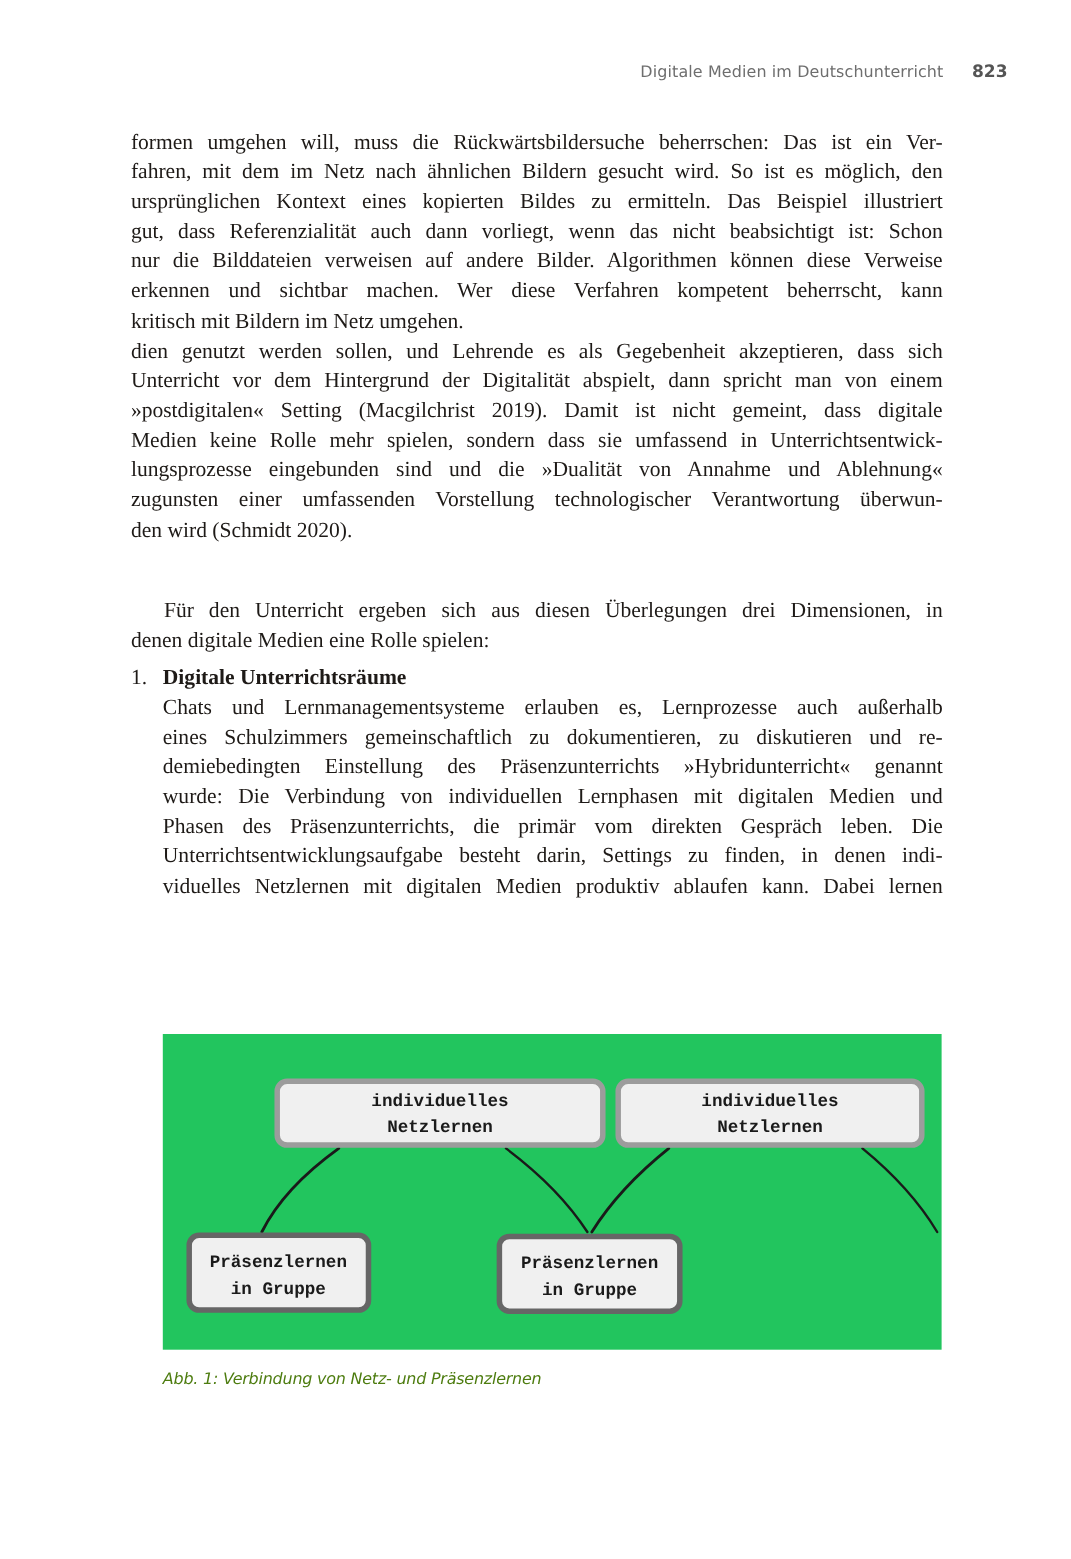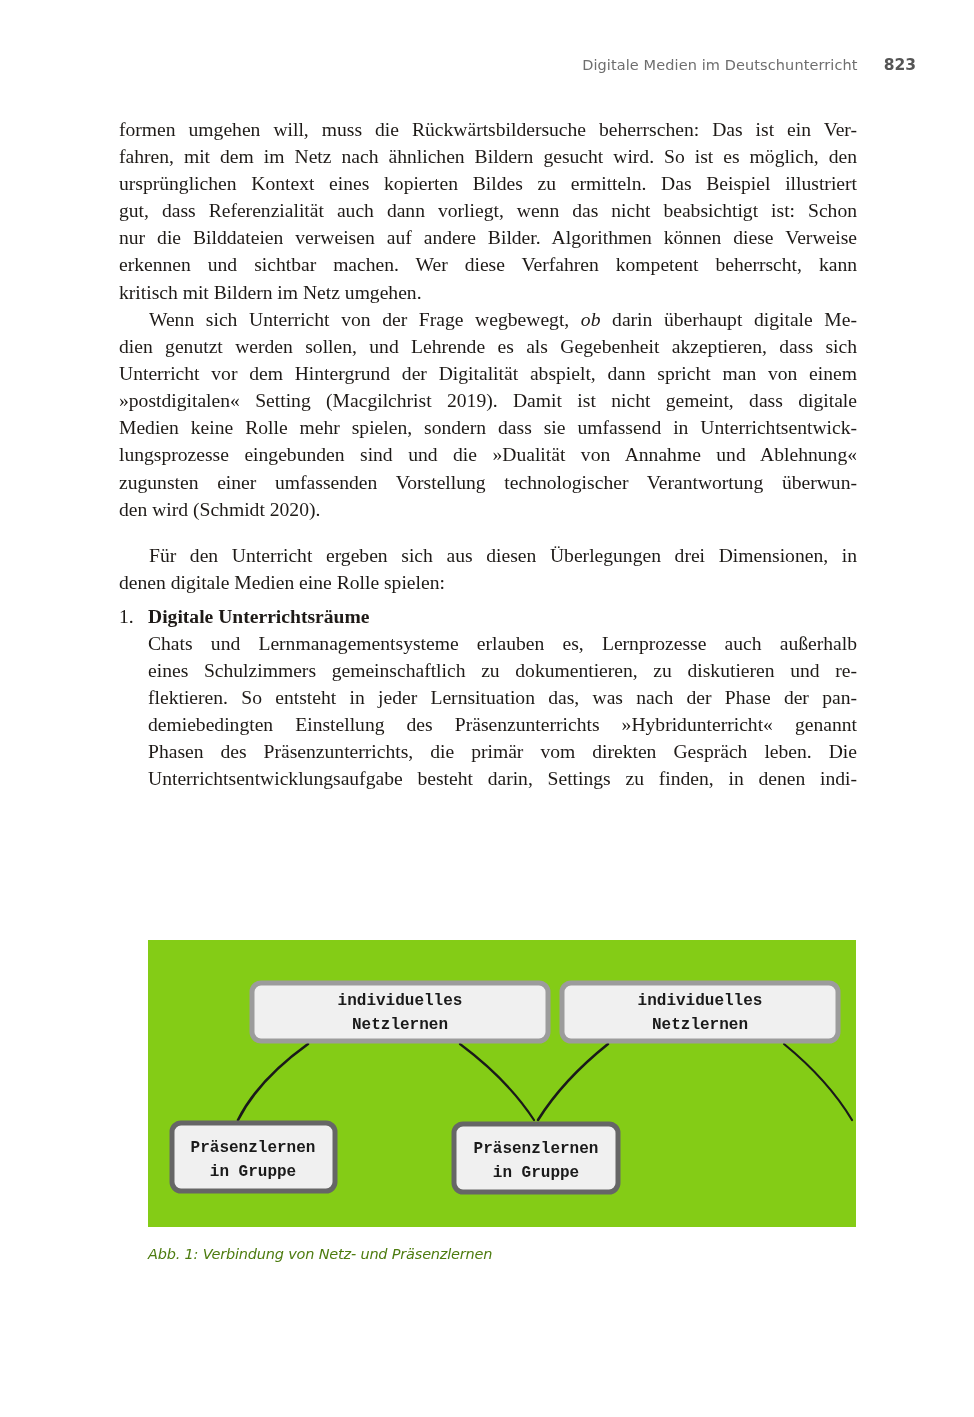--- a/index.html
+++ b/index.html
@@ -24,21 +24,21 @@
   .line.last { text-align-last: left; }
   .indent { padding-left: 30px; }
 
   .list-item { position: absolute; left: 119px; width: 738px; top: 603px;
     font-family: "Liberation Serif", "DejaVu Serif", serif;
     font-size: 19.6px; line-height: 27.1px; color: #1e1a17; }
   .list-number { position: absolute; left: 0; top: 0; }
   .list-heading { position: absolute; left: 29px; top: 0; font-weight: bold; }
   .list-body { position: absolute; left: 29px; top: 27px; width: 709px; }
 
-  .figure { position: absolute; left: 148px; top: 940px; width: 708px; height: 287px; background: #84cc16; }
+  .figure { position: absolute; left: 148px; top: 940px; width: 708px; height: 287px; background: #22c55e; }
   .figure svg { position: absolute; left: 0; top: 0; }
   .node-label {
     font-family: "Liberation Mono", "DejaVu Sans Mono", monospace;
     font-weight: bold; font-size: 16px; fill: #1a1a1a;
   }
   .caption {
     position: absolute; left: 148px; top: 1246px;
     font-family: "DejaVu Sans", sans-serif; font-style: italic;
     font-size: 14.5px; color: #4d7c0f; letter-spacing: -0.2px;
   }
@@ -61,45 +61,45 @@
     <span class="line">formen umgehen will, muss die Rückwärtsbildersuche beherrschen: Das ist ein Ver-</span>
     <span class="line">fahren, mit dem im Netz nach ähnlichen Bildern gesucht wird. So ist es möglich, den</span>
     <span class="line">ursprünglichen Kontext eines kopierten Bildes zu ermitteln. Das Beispiel illustriert</span>
     <span class="line">gut, dass Referenzialität auch dann vorliegt, wenn das nicht beabsichtigt ist: Schon</span>
     <span class="line">nur die Bilddateien verweisen auf andere Bilder. Algorithmen können diese Verweise</span>
     <span class="line">erkennen und sichtbar machen. Wer diese Verfahren kompetent beherrscht, kann</span>
     <span class="line last">kritisch mit Bildern im Netz umgehen.</span>
   </div>
 
   <div class="text" style="top:306px;">
-    <span class="line indent"><span>Wenn sich Unterricht von der Frage wegbewegt, </span><em>ob</em><span> darin überhaupt digitale Me-</span></span>
     <span class="line">dien genutzt werden sollen, und Lehrende es als Gegebenheit akzeptieren, dass sich</span>
     <span class="line">Unterricht vor dem Hintergrund der Digitalität abspielt, dann spricht man von einem</span>
     <span class="line">»postdigitalen« Setting (Macgilchrist 2019). Damit ist nicht gemeint, dass digitale</span>
     <span class="line">Medien keine Rolle mehr spielen, sondern dass sie umfassend in Unterrichtsentwick-</span>
     <span class="line">lungsprozesse eingebunden sind und die »Dualität von Annahme und Ablehnung«</span>
     <span class="line">zugunsten einer umfassenden Vorstellung technologischer Verantwortung überwun-</span>
     <span class="line last">den wird (Schmidt 2020).</span>
   </div>
 
   <div class="text" style="top:542px;">
     <span class="line indent">Für den Unterricht ergeben sich aus diesen Überlegungen drei Dimensionen, in</span>
     <span class="line last">denen digitale Medien eine Rolle spielen:</span>
   </div>
 
   <div class="list-item">
     <span class="list-number">1.</span>
     <span class="list-heading">Digitale Unterrichtsräume</span>
     <div class="list-body">
       <span class="line">Chats und Lernmanagementsysteme erlauben es, Lernprozesse auch außerhalb</span>
       <span class="line">eines Schulzimmers gemeinschaftlich zu dokumentieren, zu diskutieren und re-</span>
-      <span class="line">flektieren. So entsteht in jeder Lernsituation das, was nach der Phase der pan-</span>
       <span class="line">demiebedingten Einstellung des Präsenzunterrichts »Hybridunterricht« genannt</span>
+      <span class="line">wurde: Die Verbindung von individuellen Lernphasen mit digitalen Medien und</span>
       <span class="line">Phasen des Präsenzunterrichts, die primär vom direkten Gespräch leben. Die</span>
       <span class="line">Unterrichtsentwicklungsaufgabe besteht darin, Settings zu finden, in denen indi-</span>
+      <span class="line">viduelles Netzlernen mit digitalen Medien produktiv ablaufen kann. Dabei lernen</span>
     </div>
   </div>
 
   <div class="figure">
     <svg width="708" height="287" viewBox="0 0 708 287">
 
       <path d="M 160 104 Q 110 140 90 180" fill="none" stroke="#1a1a1a" stroke-width="2.6" stroke-linecap="round"></path>
       <path d="M 312 104 Q 360 140 386 180" fill="none" stroke="#1a1a1a" stroke-width="2.2" stroke-linecap="round"></path>
       <path d="M 460 104 Q 415 140 390 180" fill="none" stroke="#1a1a1a" stroke-width="2.6" stroke-linecap="round"></path>
       <path d="M 636 104 Q 680 140 704 180" fill="none" stroke="#1a1a1a" stroke-width="2.2" stroke-linecap="round"></path>

